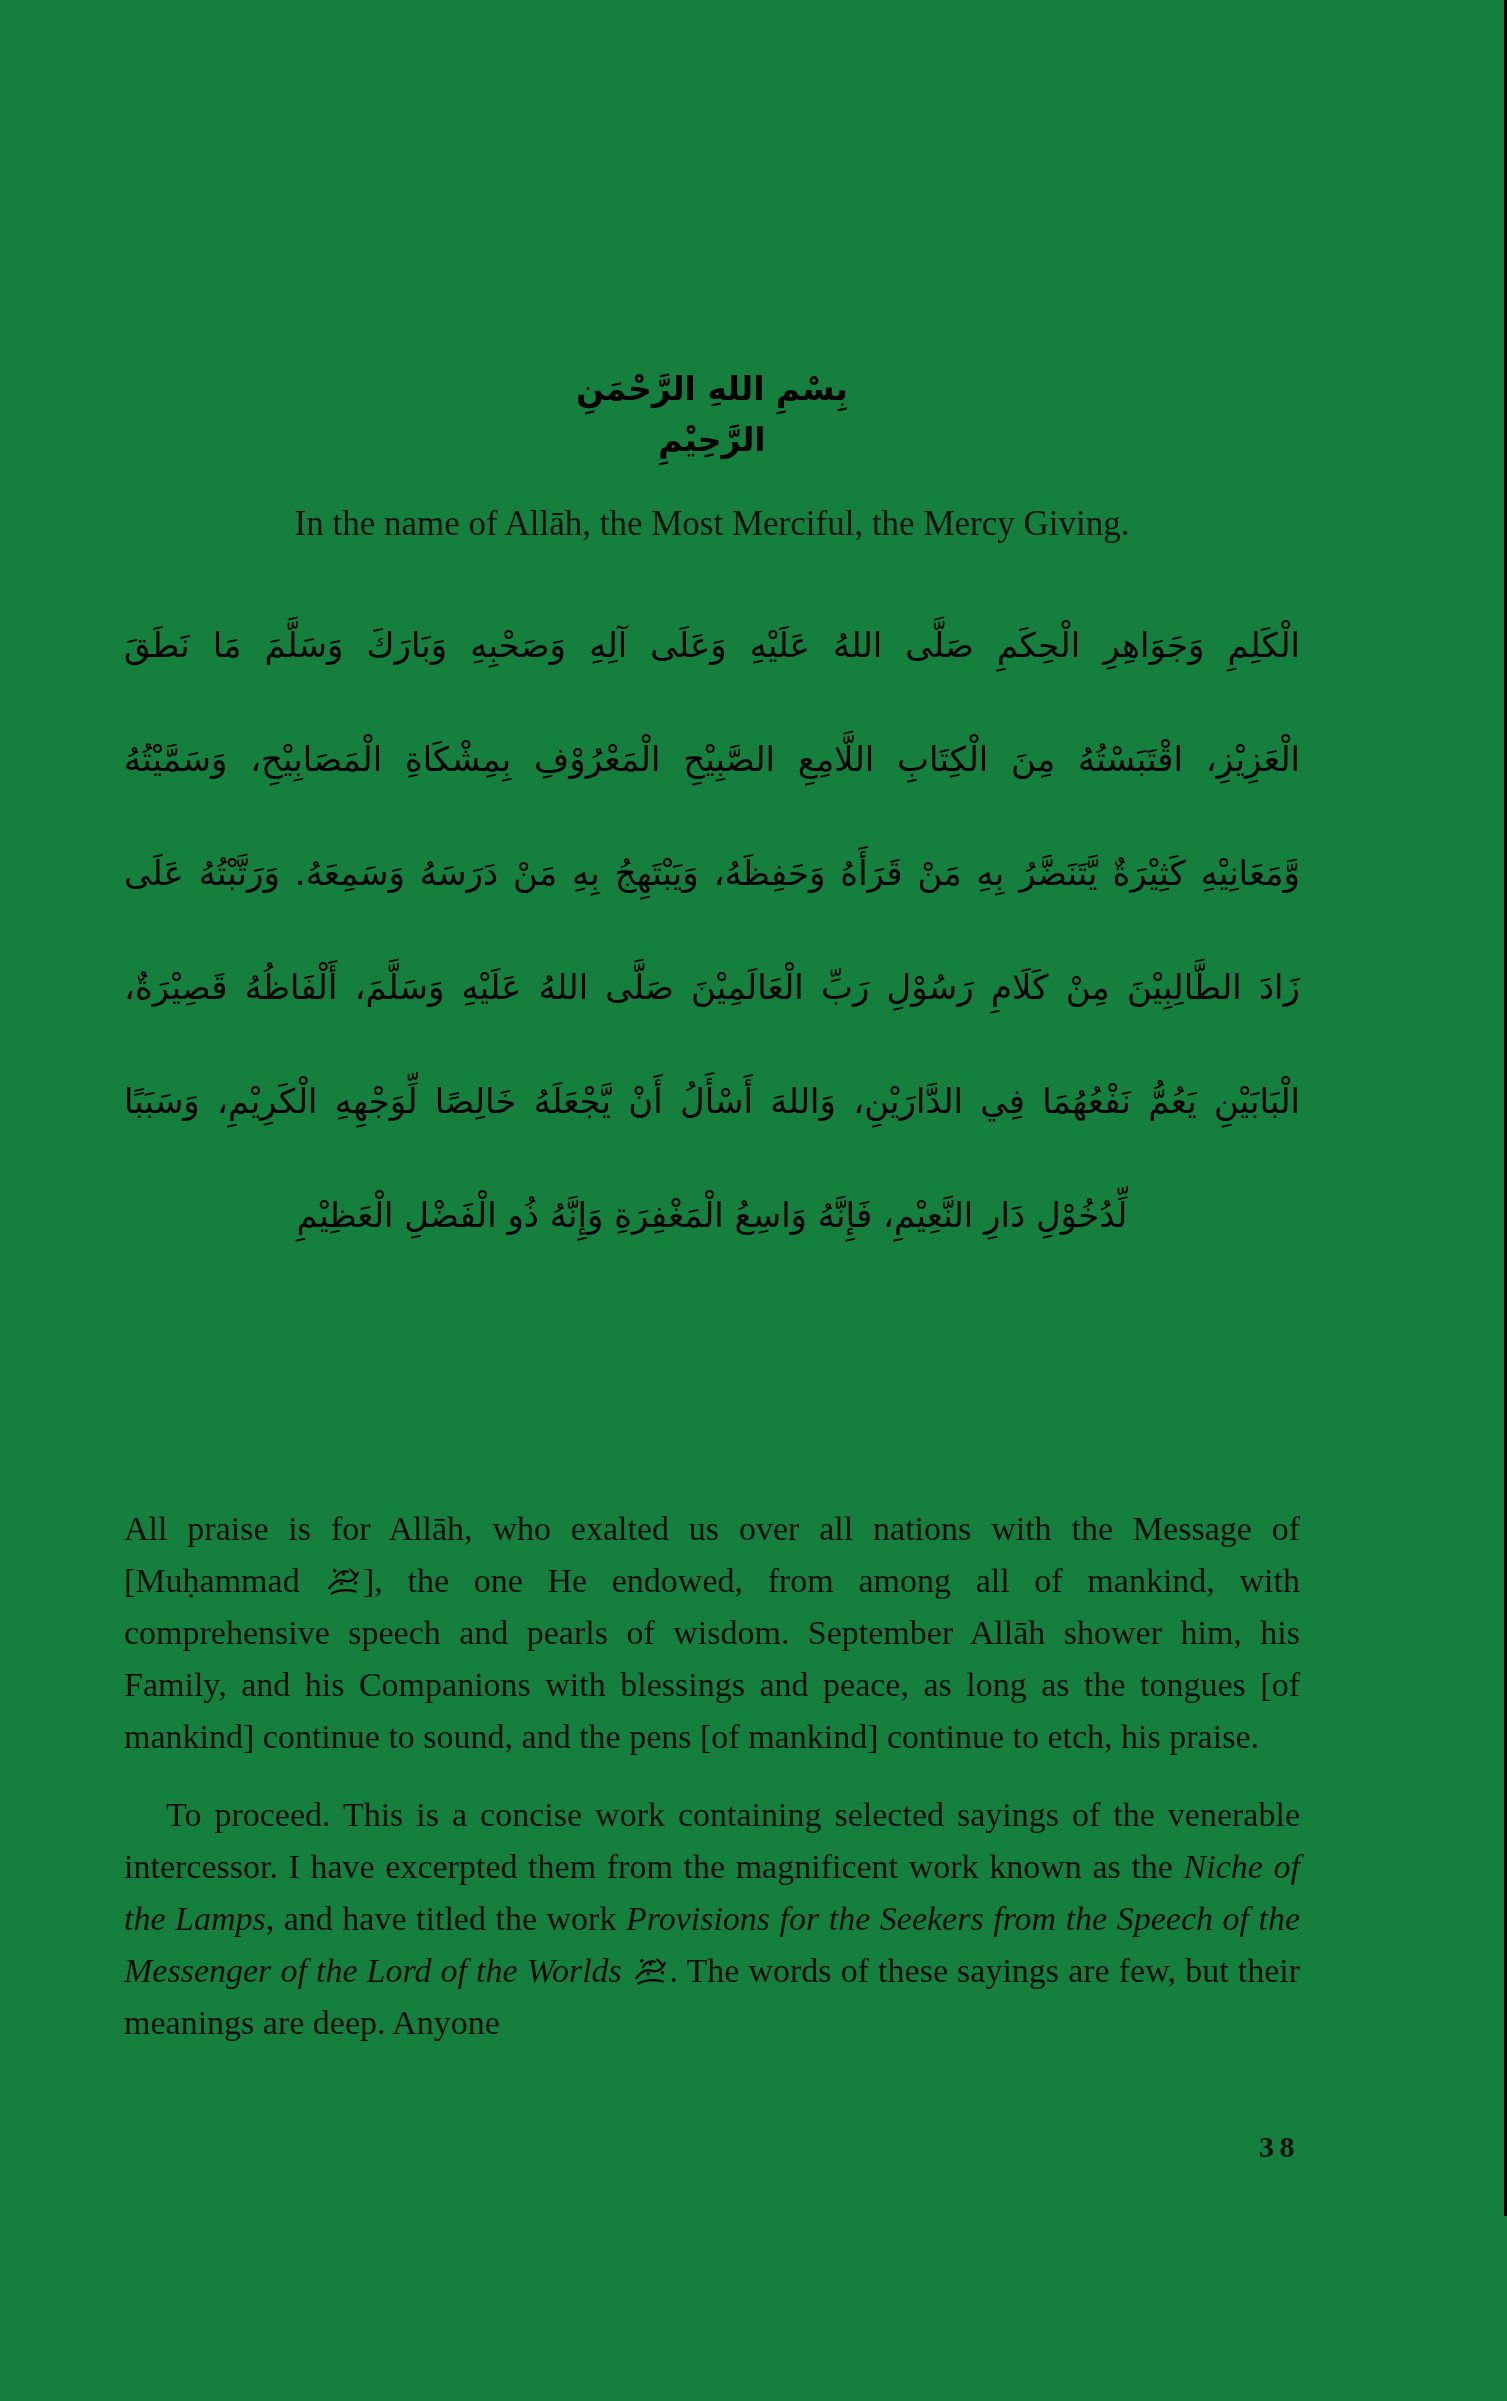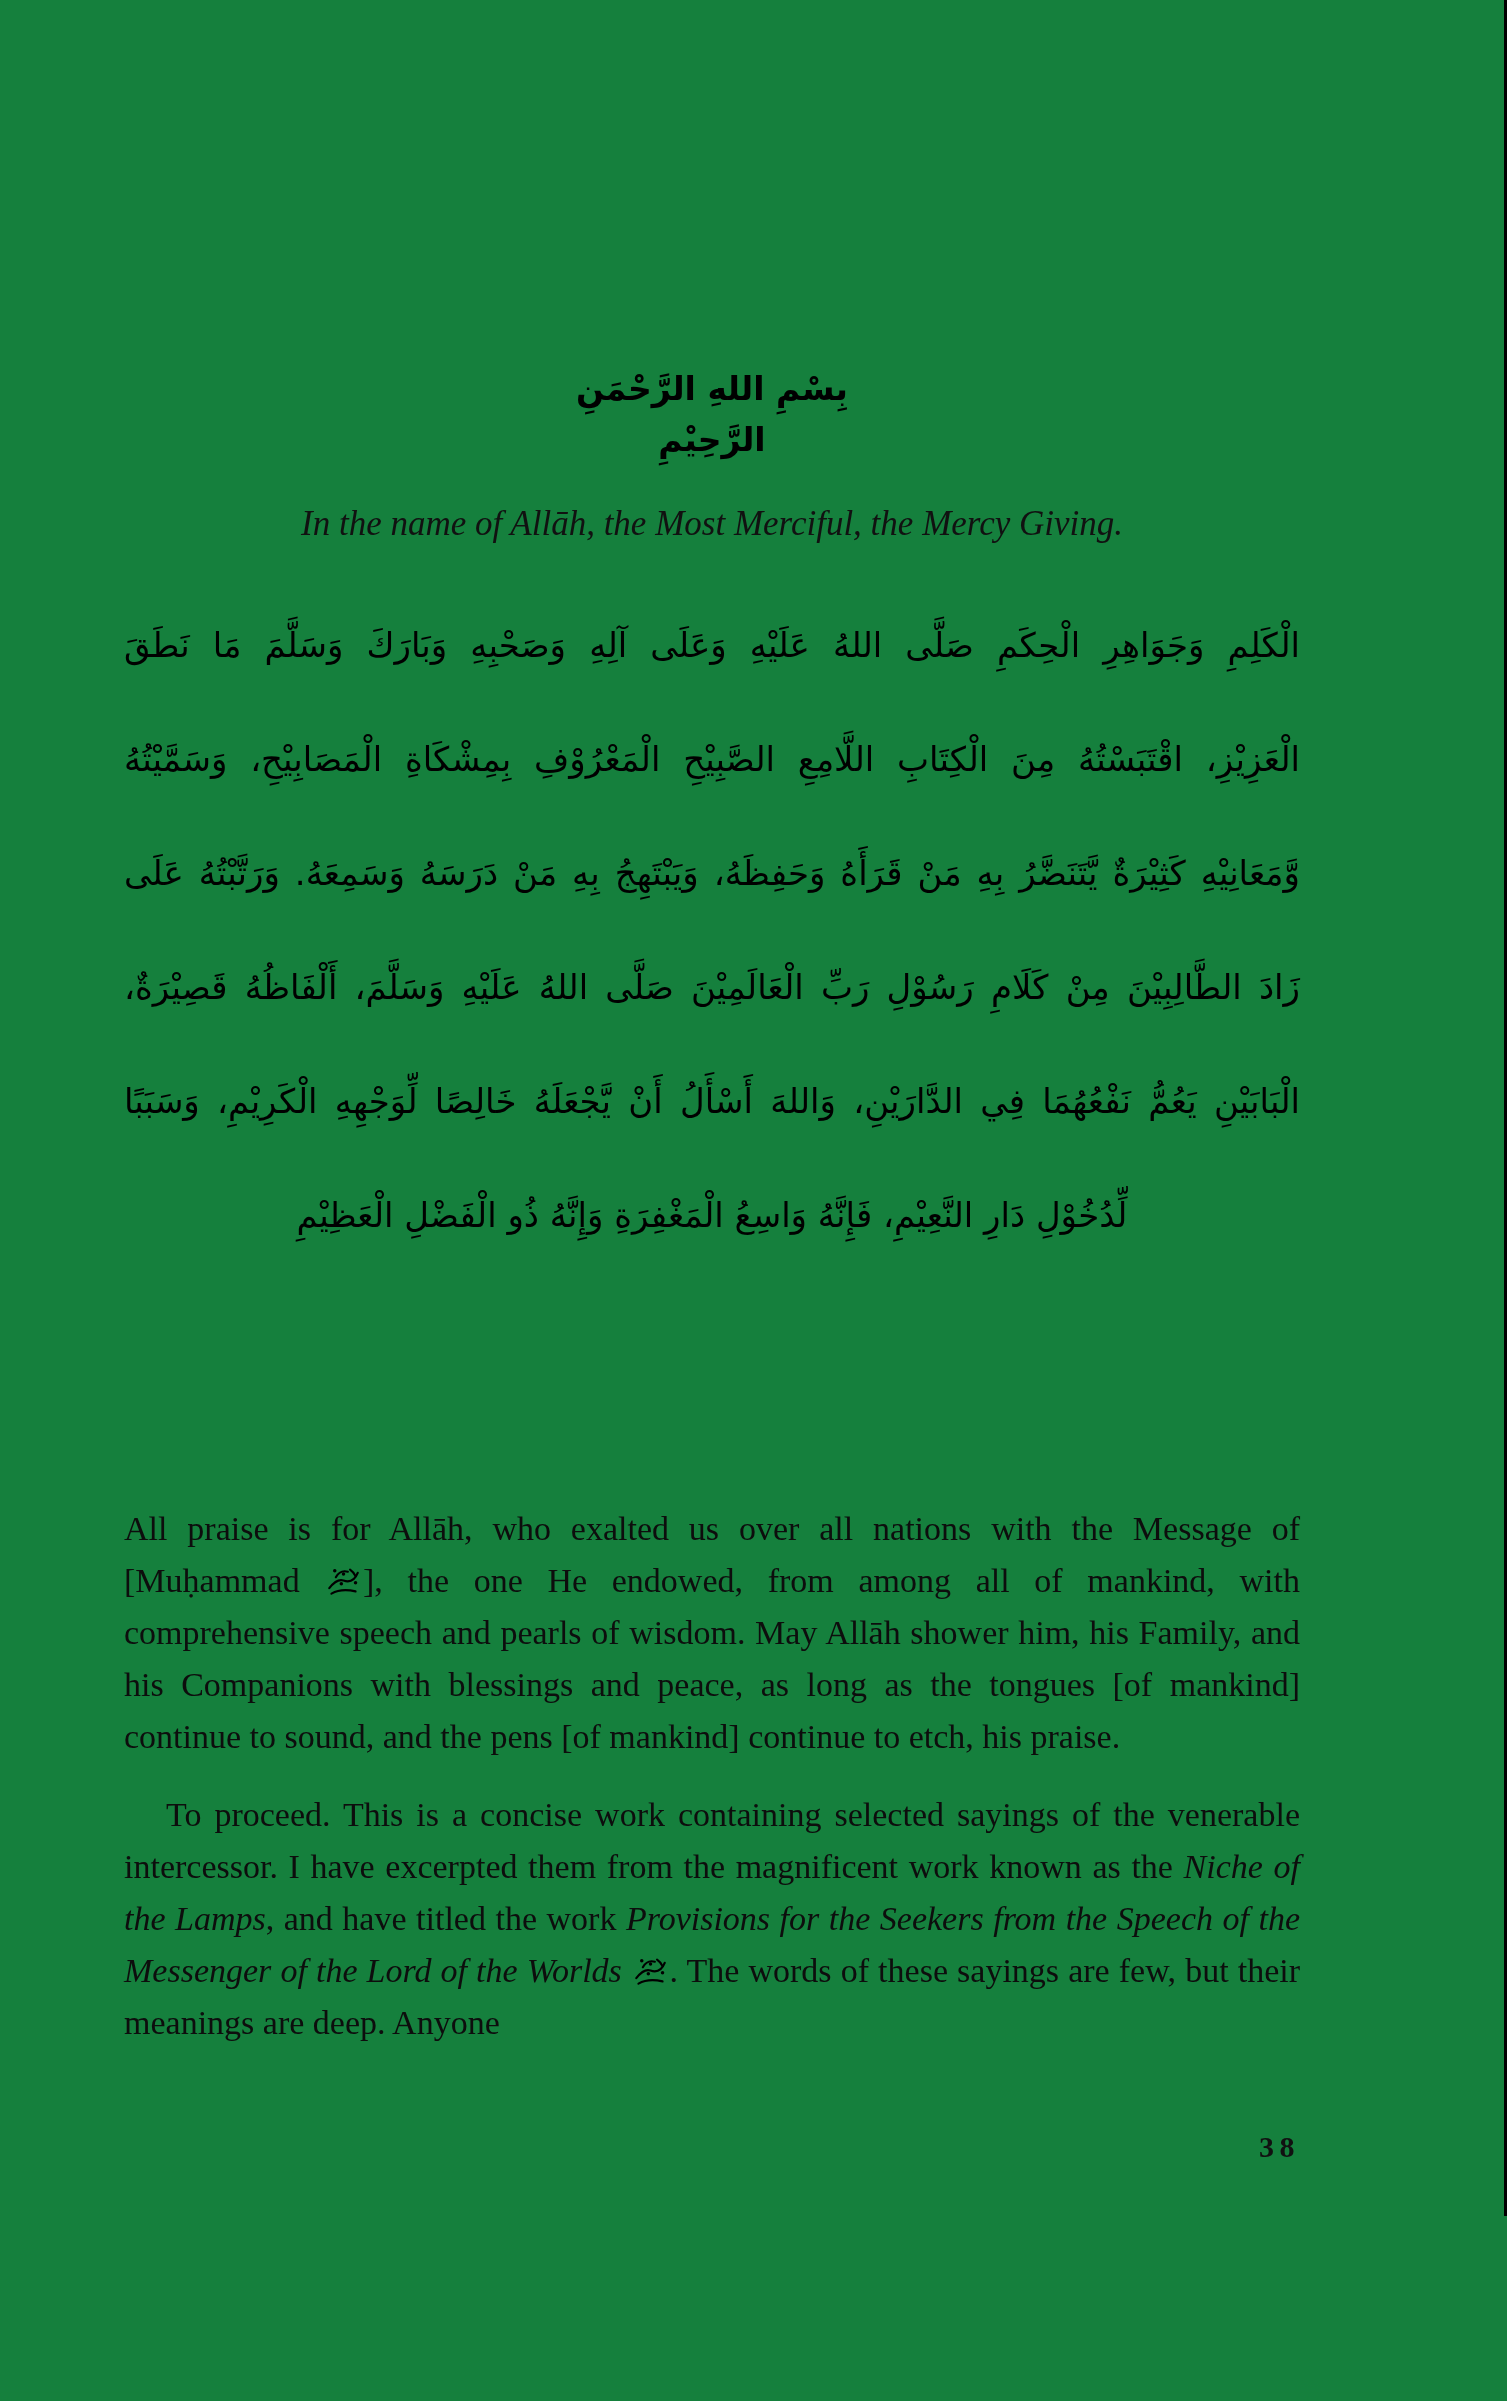--- a/index.html
+++ b/index.html
@@ -41,21 +41,20 @@
     line-height: 51px;
     direction: rtl;
     color: #000;
   }
   .bismillah-caption {
     top: 502px;
     text-align: center;
     font-size: 35px;
     line-height: 44px;
     color: #111;
-    font-style: italic;
   }
   
   .arabic-block {
     top: 588px;
     direction: rtl;
     font-family: "DejaVu Sans", sans-serif;
     font-size: 34px;
     color: #000;
   }
   .arabic-line {
@@ -125,21 +124,21 @@
           <path d="M5 28 q9 -5 22 -2"></path>
           <path d="M9 13 q4 -7 11 -5"></path>
           <path d="M22 6 q3 2 5 6"></path>
         </g>
         <g fill="#000">
           <circle cx="8" cy="7" r="1.6"></circle>
           <circle cx="16" cy="10" r="1.6"></circle>
           <circle cx="27" cy="18" r="1.6"></circle>
           <circle cx="14" cy="19" r="1.6"></circle>
         </g>
-      </svg><span>], the one He endowed, from among all of mankind, with comprehensive speech and pearls of wisdom. May Allāh shower him, his Family, and his Companions with blessings and peace, as long as the tongues [of mankind] continue to sound, and the pens [of mankind] continue to etch, his praise.</span>
+      </svg><span>], the one He endowed, from among all of mankind, with comprehensive speech and pearls of wisdom. September Allāh shower him, his Family, and his Companions with blessings and peace, as long as the tongues [of mankind] continue to sound, and the pens [of mankind] continue to etch, his praise.</span>
     </p>
     <p>
       <span>To proceed. This is a concise work containing selected sayings of the venerable intercessor. I have excerpted them from the magnificent work known as the </span><span class="italic">Niche of the Lamps</span><span>, and have titled the work </span><span class="italic">Provisions for the Seekers from the Speech of the Messenger of the Lord of the Worlds</span> <svg class="seal" viewBox="0 0 32 32" role="img" aria-label="ﷺ">
         <g fill="none" stroke="#000" stroke-width="2" stroke-linecap="round">
           <path d="M3 23 q7 -9 13 -7 q9 3 13 -7"></path>
           <path d="M5 28 q9 -5 22 -2"></path>
           <path d="M9 13 q4 -7 11 -5"></path>
           <path d="M22 6 q3 2 5 6"></path>
         </g>
         <g fill="#000">

